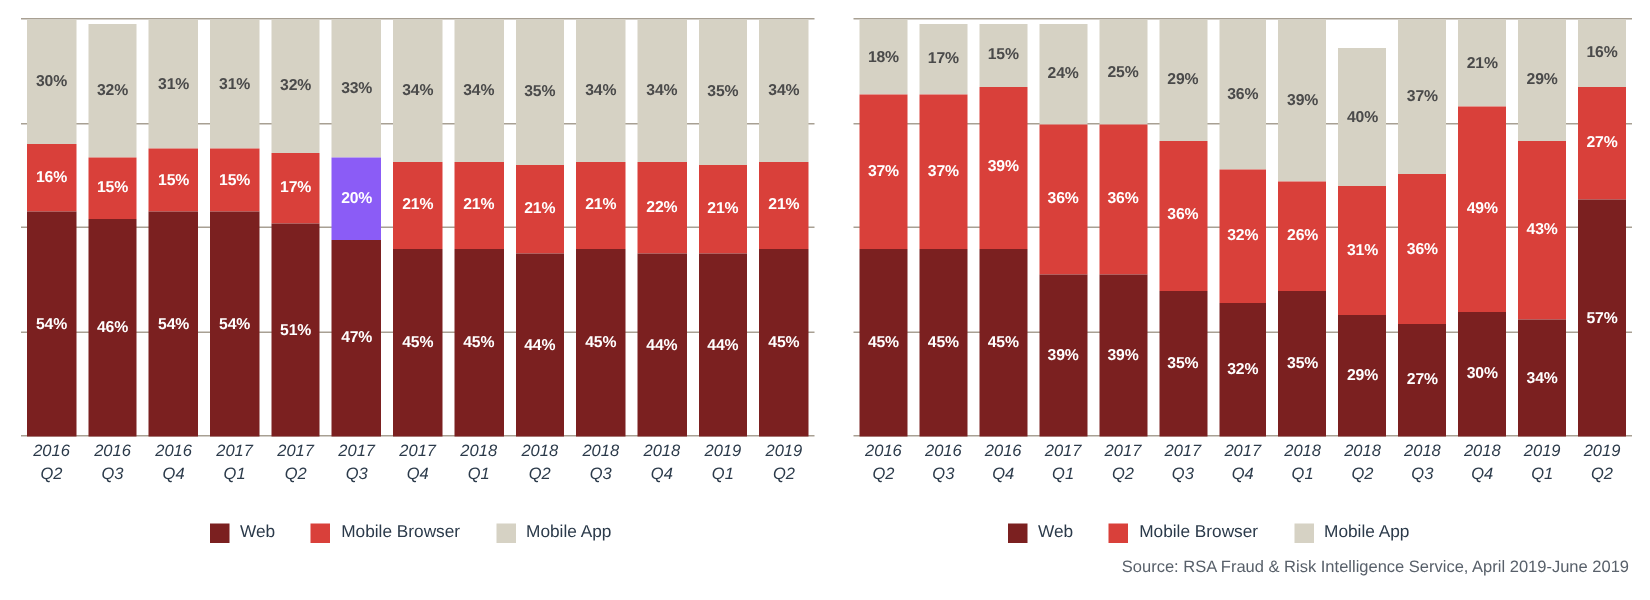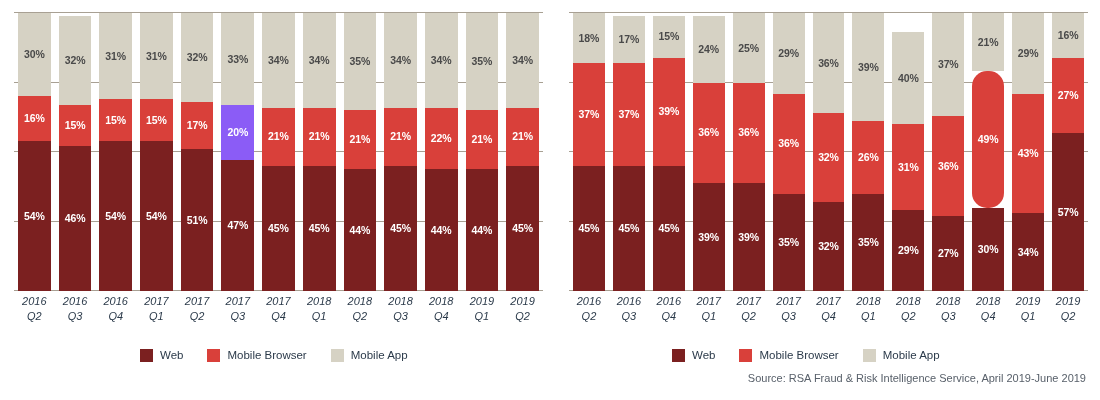--- a/index.html
+++ b/index.html
@@ -473,21 +473,21 @@
               <span class="seg-label">36%</span>
             </div>
             <div class="seg seg-web" style="height: 75.06px; background: rgb(123, 32, 32);">
               <span class="seg-label">27%</span>
             </div>
           </div>
           <div class="bar-col">
             <div class="seg seg-mobapp" style="height: 58.38px; background: rgb(214, 210, 196);">
               <span class="seg-label">21%</span>
             </div>
-            <div class="seg seg-mobweb" style="height: 136.22px; background: rgb(217, 64, 58); border-radius: 15px;">
+            <div class="seg seg-mobweb" style="height: 136.22px; background: rgb(217, 64, 58);">
               <span class="seg-label">49%</span>
             </div>
             <div class="seg seg-web" style="height: 83.4px; background: rgb(123, 32, 32);">
               <span class="seg-label">30%</span>
             </div>
           </div>
           <div class="bar-col">
             <div class="seg seg-mobapp" style="height: 80.62px; background: rgb(214, 210, 196);">
               <span class="seg-label">29%</span>
             </div>

